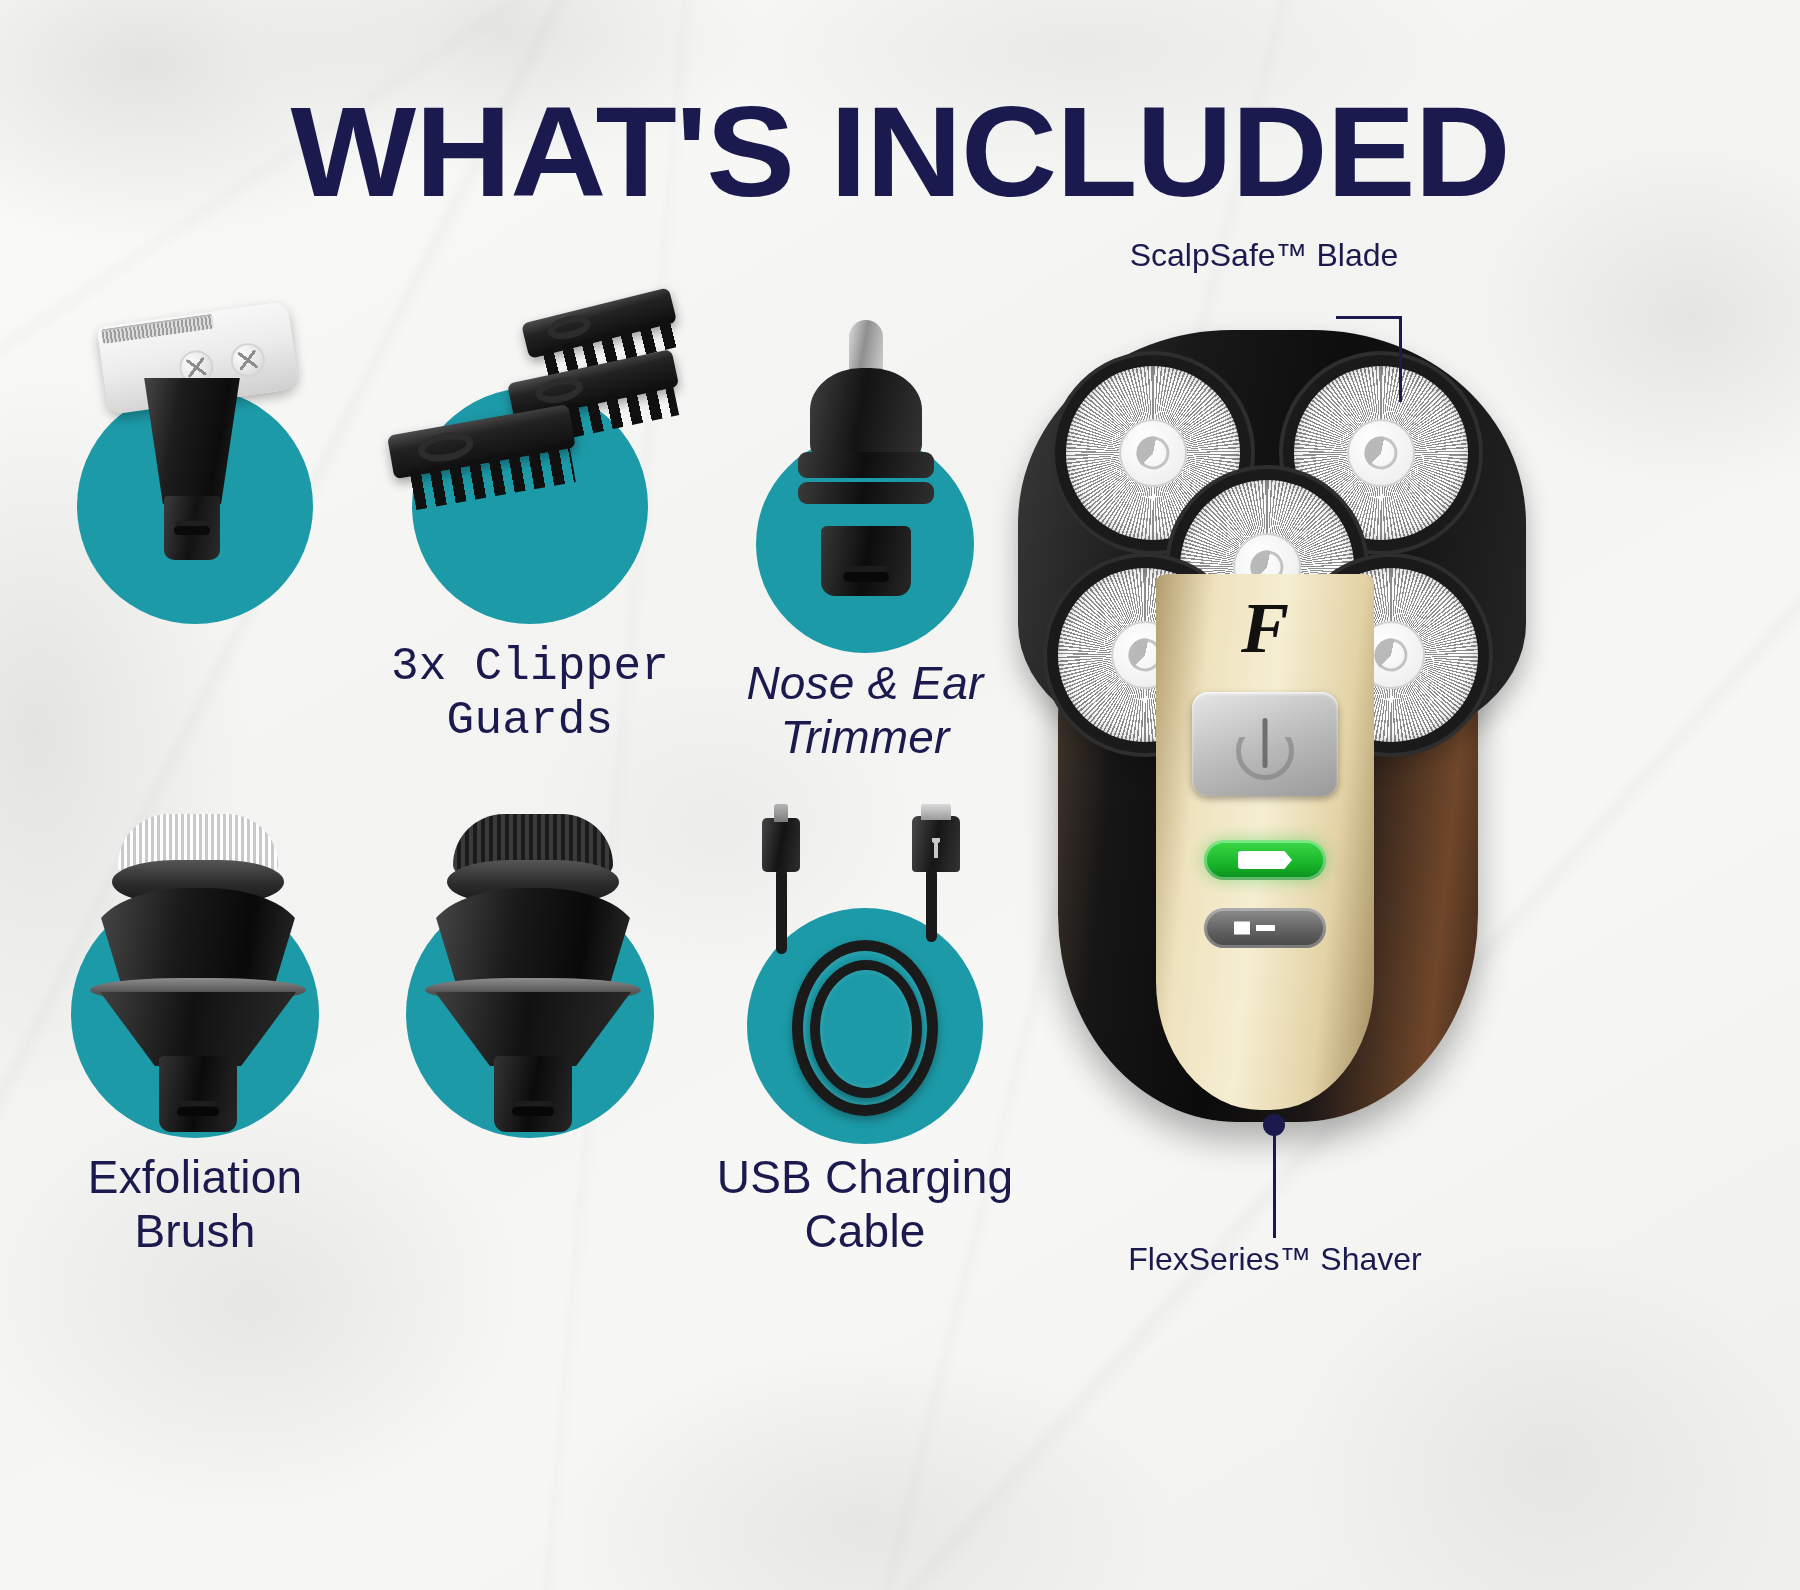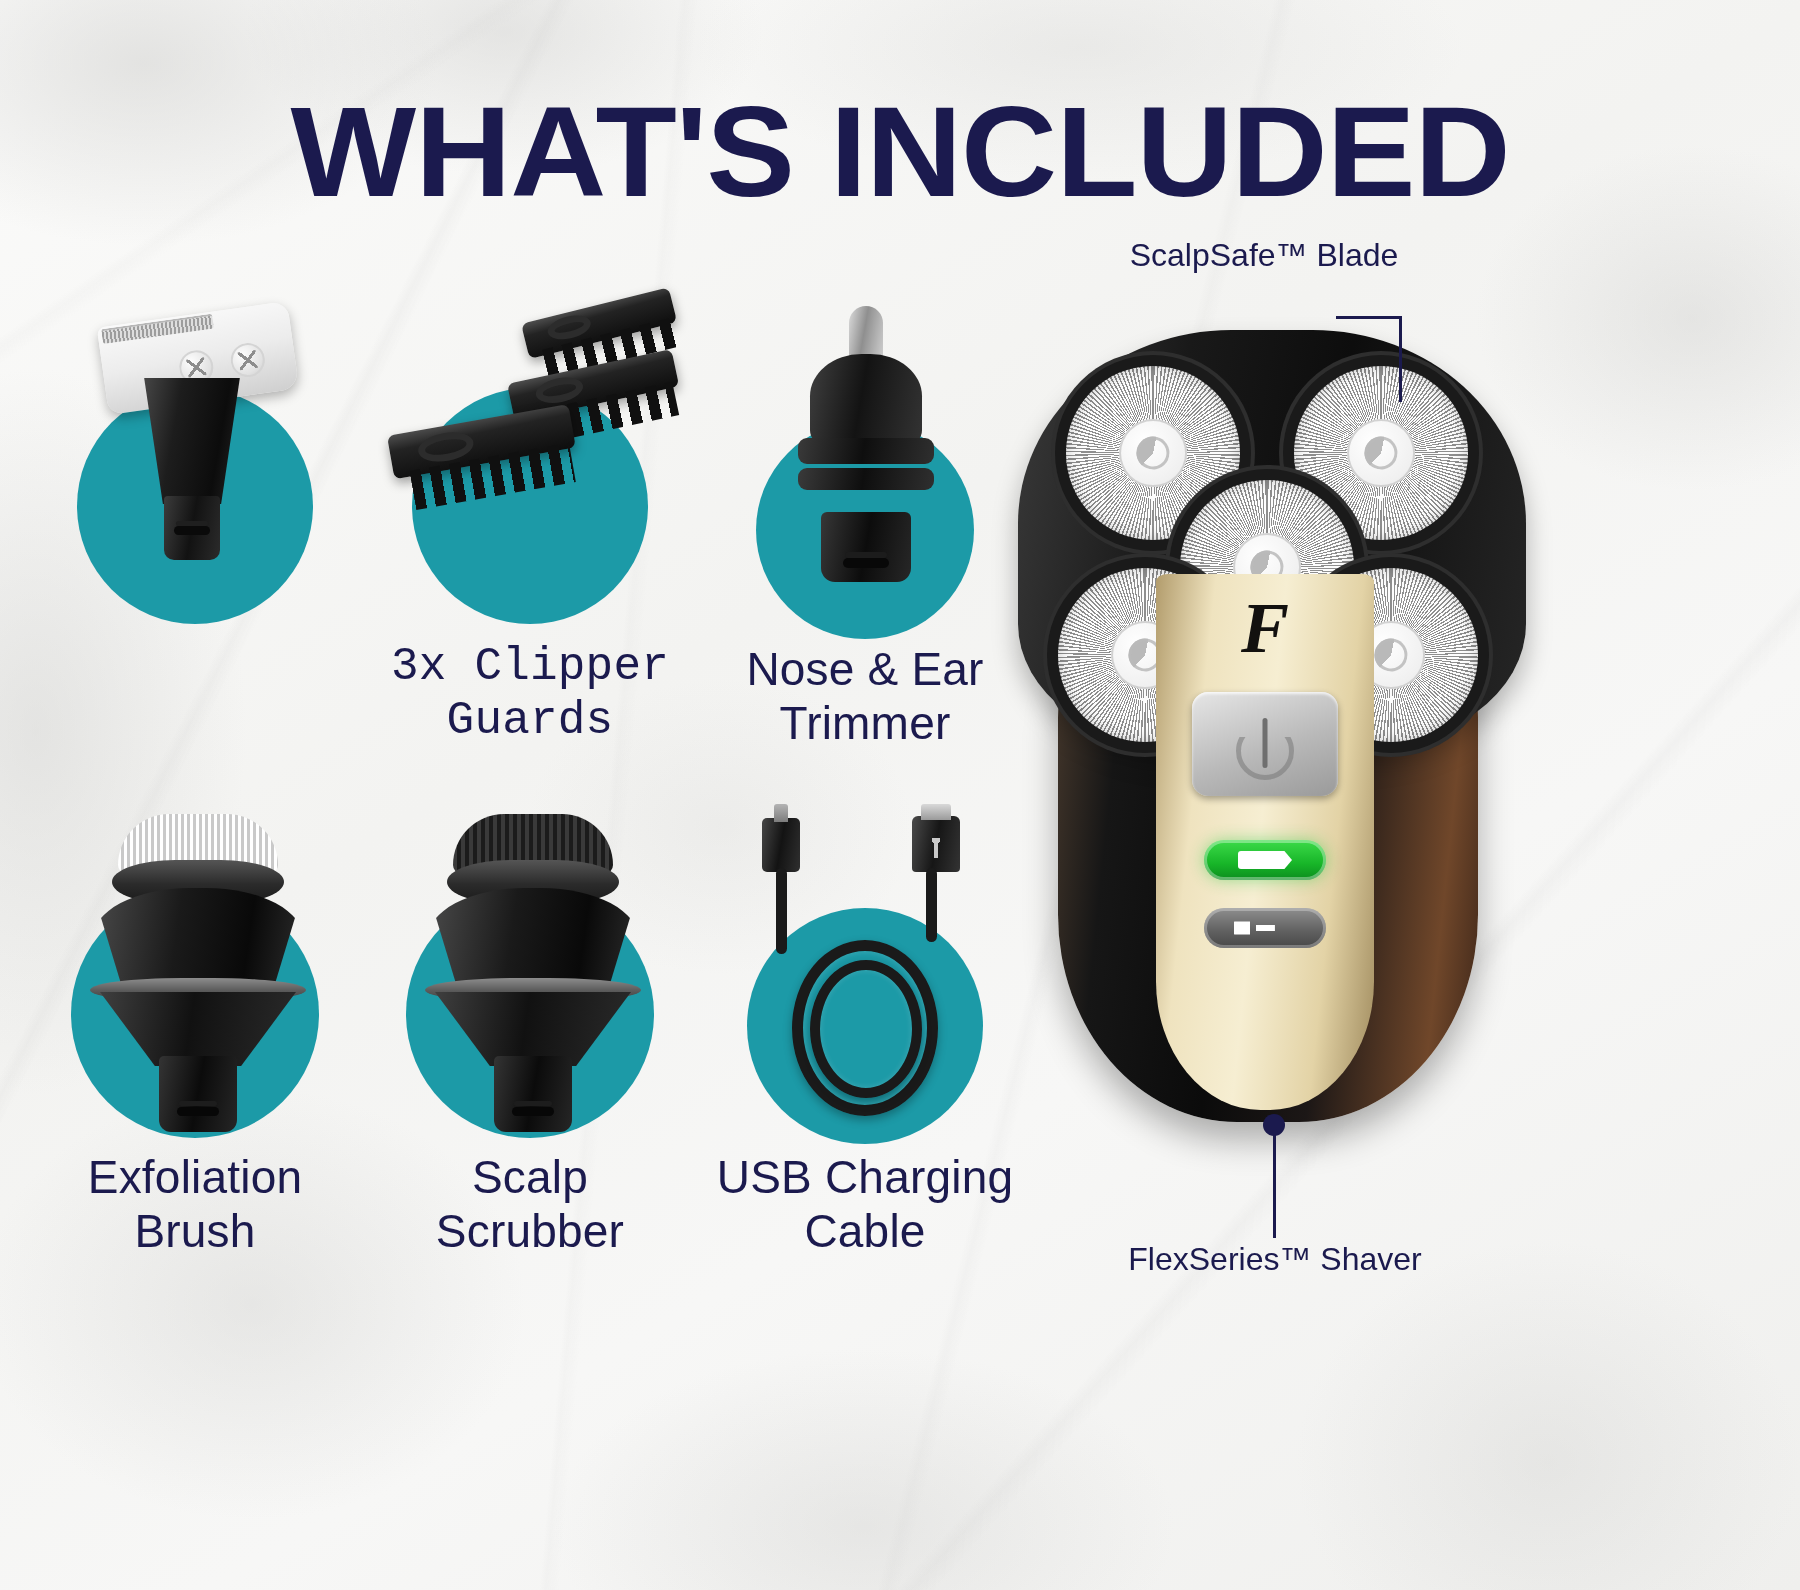--- a/index.html
+++ b/index.html
@@ -363,21 +363,21 @@
       <div class="guard" style="left:22px;top:136px;transform:rotate(-10deg);">
         <div class="g-spine" style="width:184px;height:44px;"></div>
         <div class="g-teeth" style="left:16px;top:38px;width:162px;height:40px;"></div>
         <div class="g-hole" style="left:28px;top:7px;width:56px;height:28px;"></div>
       </div>
     </div>
     <div class="acc-label">3x Clipper
 Guards</div>
   </div>
 
-  <div class="acc" style="left:680px; top:2px;">
+  <div class="acc" style="left:680px; top:16px;font-style:italic;">
     <div class="acc-art">
       <div class="disc" style="width:218px;height:218px;margin-top:58px;"></div>
       <div class="nt-tip"></div>
       <div class="nt-cone"></div>
       <div class="nt-ring" style="top:136px;"></div>
       <div class="nt-ring" style="top:166px;height:22px;"></div>
       <div class="nt-base"></div>
     </div>
     <div class="acc-label">Nose &amp; Ear
 Trimmer</div>
@@ -400,22 +400,20 @@
   <div class="acc" style="left:345px; top:510px;">
     <div class="acc-art">
       <div class="disc" style="width:248px;height:248px;margin-top:34px;"></div>
       <div class="br-top br-rubber"></div>
       <div class="br-rim"></div>
       <div class="br-dome"></div>
       <div class="br-band"></div>
       <div class="br-skirt"></div>
       <div class="br-stem"></div>
     </div>
-    <div class="acc-label">Scalp
-Scrubber</div>
   </div>
 
   <div class="acc" style="left:680px; top:510px;">
     <div class="acc-art">
       <div class="disc" style="width:236px;height:236px;margin-top:46px;"></div>
       <div class="usb-a"></div>
       <div class="usb-b"></div>
       <div class="usb-lead" style="left:76px;top:58px;height:86px;"></div>
       <div class="usb-lead" style="left:226px;top:58px;height:74px;"></div>
       <div class="usb-wire" style="left:92px;top:130px;width:146px;height:176px;"></div>

